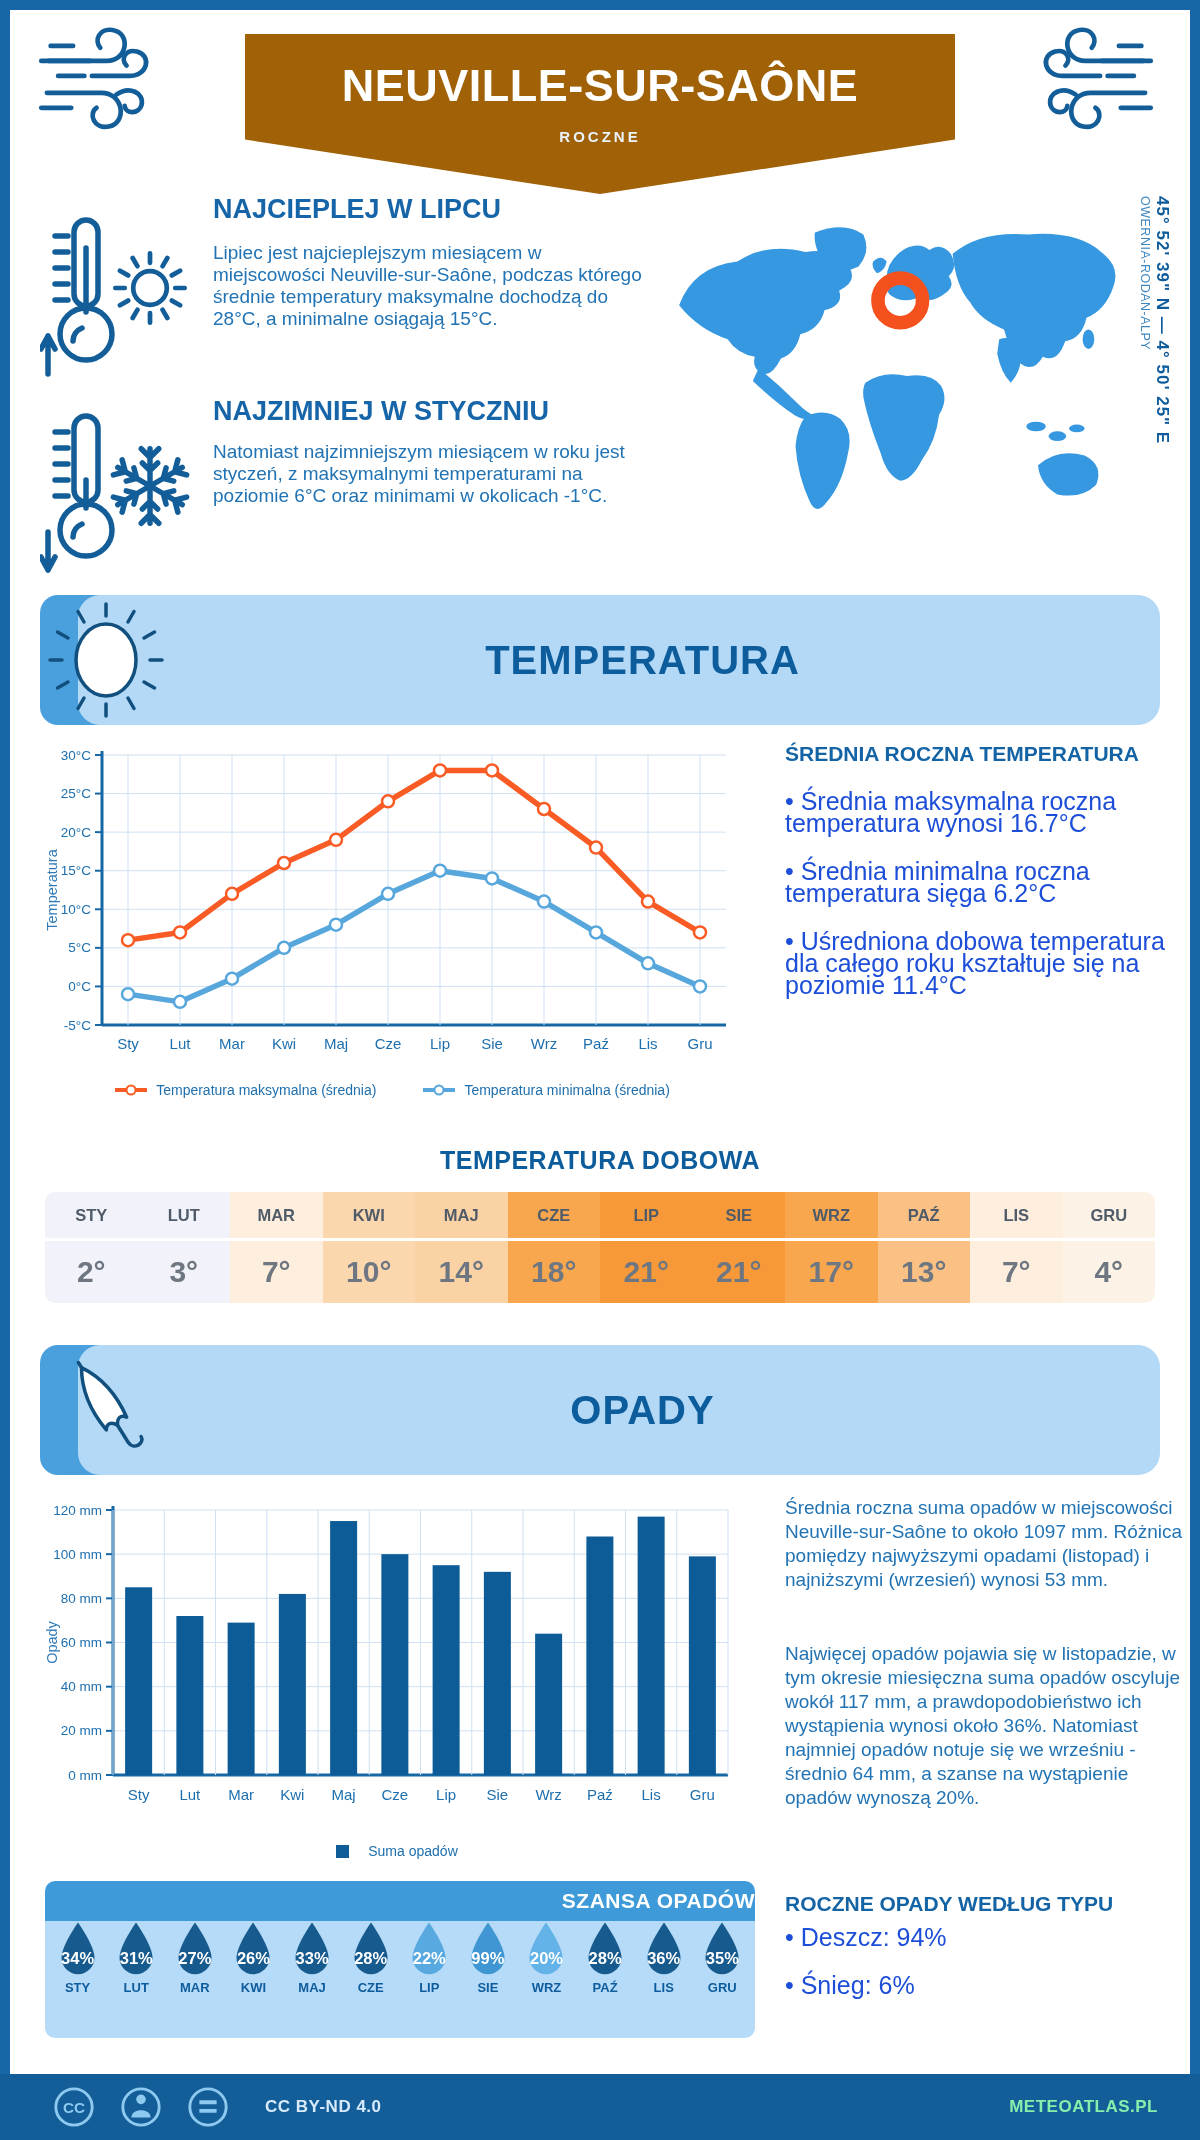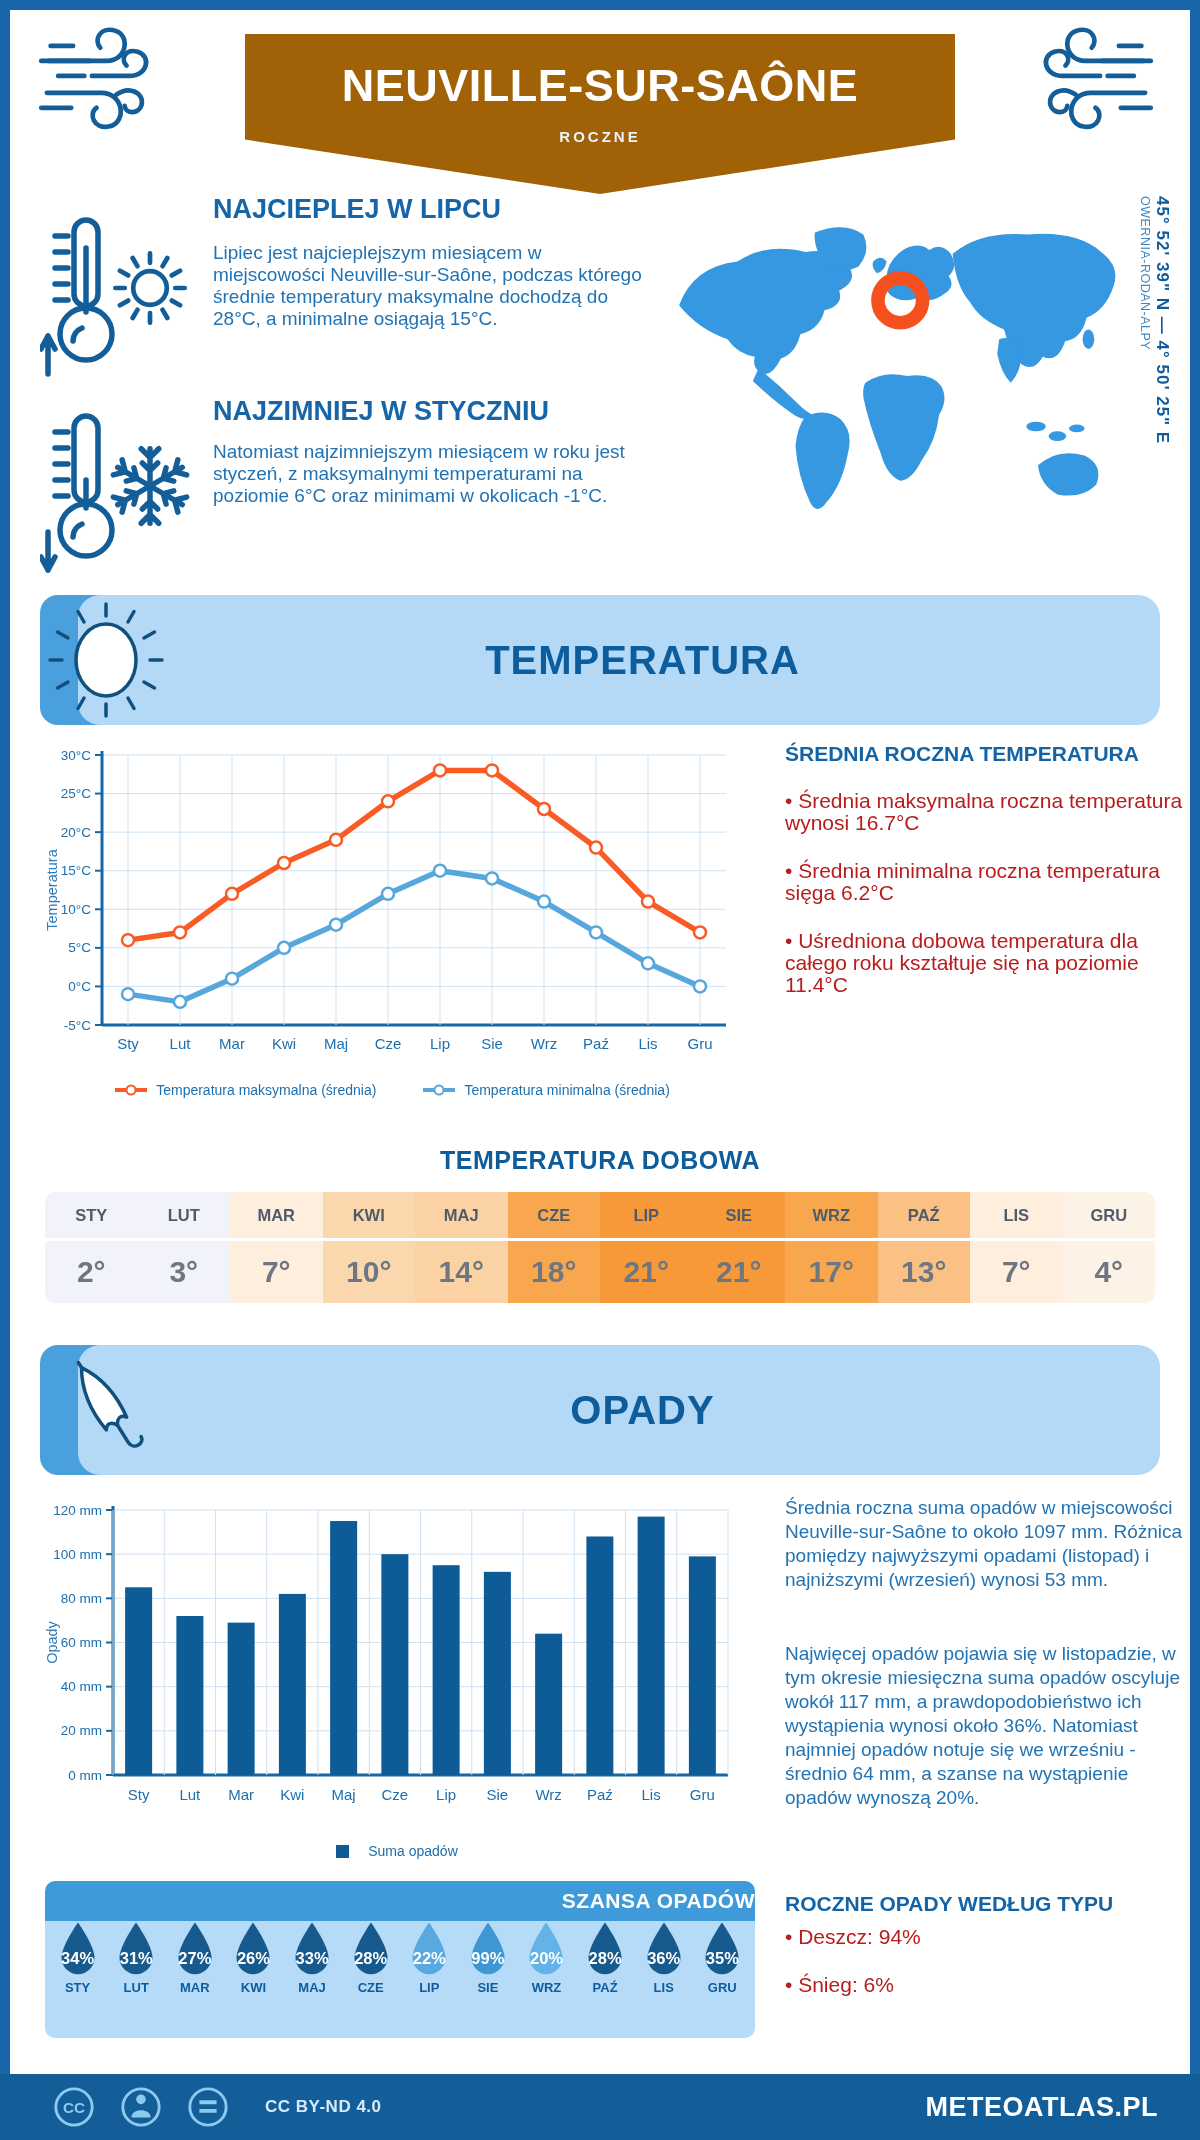--- a/index.html
+++ b/index.html
@@ -49,21 +49,21 @@
   #rain-chart{top:1492px;height:330px;}
   .legend{position:absolute;left:42px;width:700px;display:flex;justify-content:center;gap:46px;align-items:center;}
   #temp-legend{top:1082px;}
   #rain-legend{top:1843px;}
   .legend-item{display:flex;align-items:center;gap:8px;font-size:14px;color:#1e6fae;}
   svg text{font-family:"Liberation Sans",sans-serif;}
 
   
   .stat-head{position:absolute;margin:0;font-size:21px;font-weight:bold;color:#1464a5;}
   .stat-bullets{position:absolute;width:398px;}
-  .stat-bullets p{margin:0 0 26px 0;font-size:21px;line-height:22px;color:#b91c1c;}
+  .stat-bullets p{margin:0 0 26px 0;font-size:25px;line-height:22px;color:#1d4ed8;}
   .para{position:absolute;margin:0;width:400px;font-size:19px;line-height:24px;color:#2173b4;}
 
   
   .daily-title{position:absolute;left:0;top:1146px;width:1200px;text-align:center;margin:0;
                font-size:25px;font-weight:bold;color:#0d5d9d;letter-spacing:.5px;}
   .temp-table{position:absolute;left:45px;top:1192px;width:1110px;display:flex;border-radius:10px;overflow:hidden;}
   .temp-col{flex:1;display:flex;flex-direction:column;}
   .temp-col .th{height:46px;line-height:46px;text-align:center;font-weight:bold;font-size:16.5px;
                 color:#4f5b68;border-bottom:3px solid #fff;}
   .temp-col .td{height:62px;line-height:62px;text-align:center;font-weight:bold;font-size:30px;color:#6e7781;}
@@ -77,21 +77,21 @@
   .drop-item{width:52px;text-align:center;position:relative;}
   .drop-item svg{width:44px;height:58px;display:block;margin:0 auto;}
   .drop-pct{position:absolute;top:28px;left:0;width:100%;color:#fff;font-weight:bold;font-size:16.5px;}
   .drop-month{margin-top:1px;font-size:13px;font-weight:bold;color:#0e5c9c;}
 
   
   .footer{position:absolute;left:0;top:2074px;width:1200px;height:66px;background:#135e98;z-index:50;
           display:flex;align-items:center;}
   .cc-group{display:flex;align-items:center;gap:23px;margin-left:52px;}
   .cc-label{margin-left:12px;font-size:17px;font-weight:bold;color:#d6eafc;letter-spacing:.5px;}
-  .brand{position:absolute;right:42px;font-size:27px;font-weight:bold;color:#ffffff;letter-spacing:.5px;}
+  .brand{position:absolute;right:42px;font-size:17px;font-weight:bold;color:#86efac;letter-spacing:.5px;}
 </style>
 </head>
 <body>
 
 <div class="page">
   <div class="edge edge-top"></div>
   <div class="edge edge-left"></div>
   <div class="edge edge-right"></div>
 
   <svg class="wind wind-left" viewBox="0 0 160 130">

